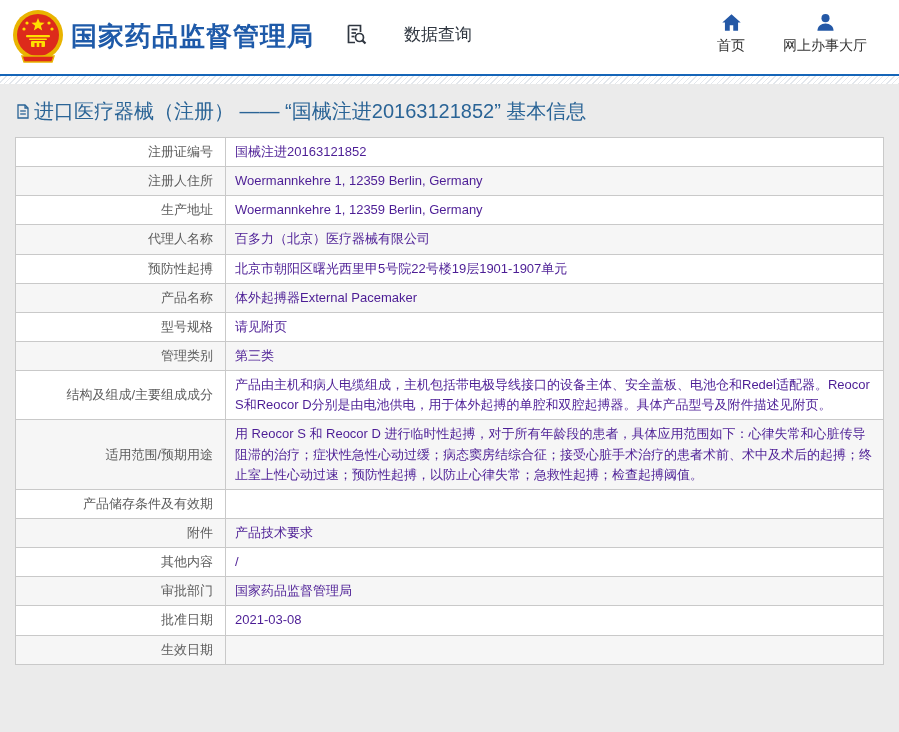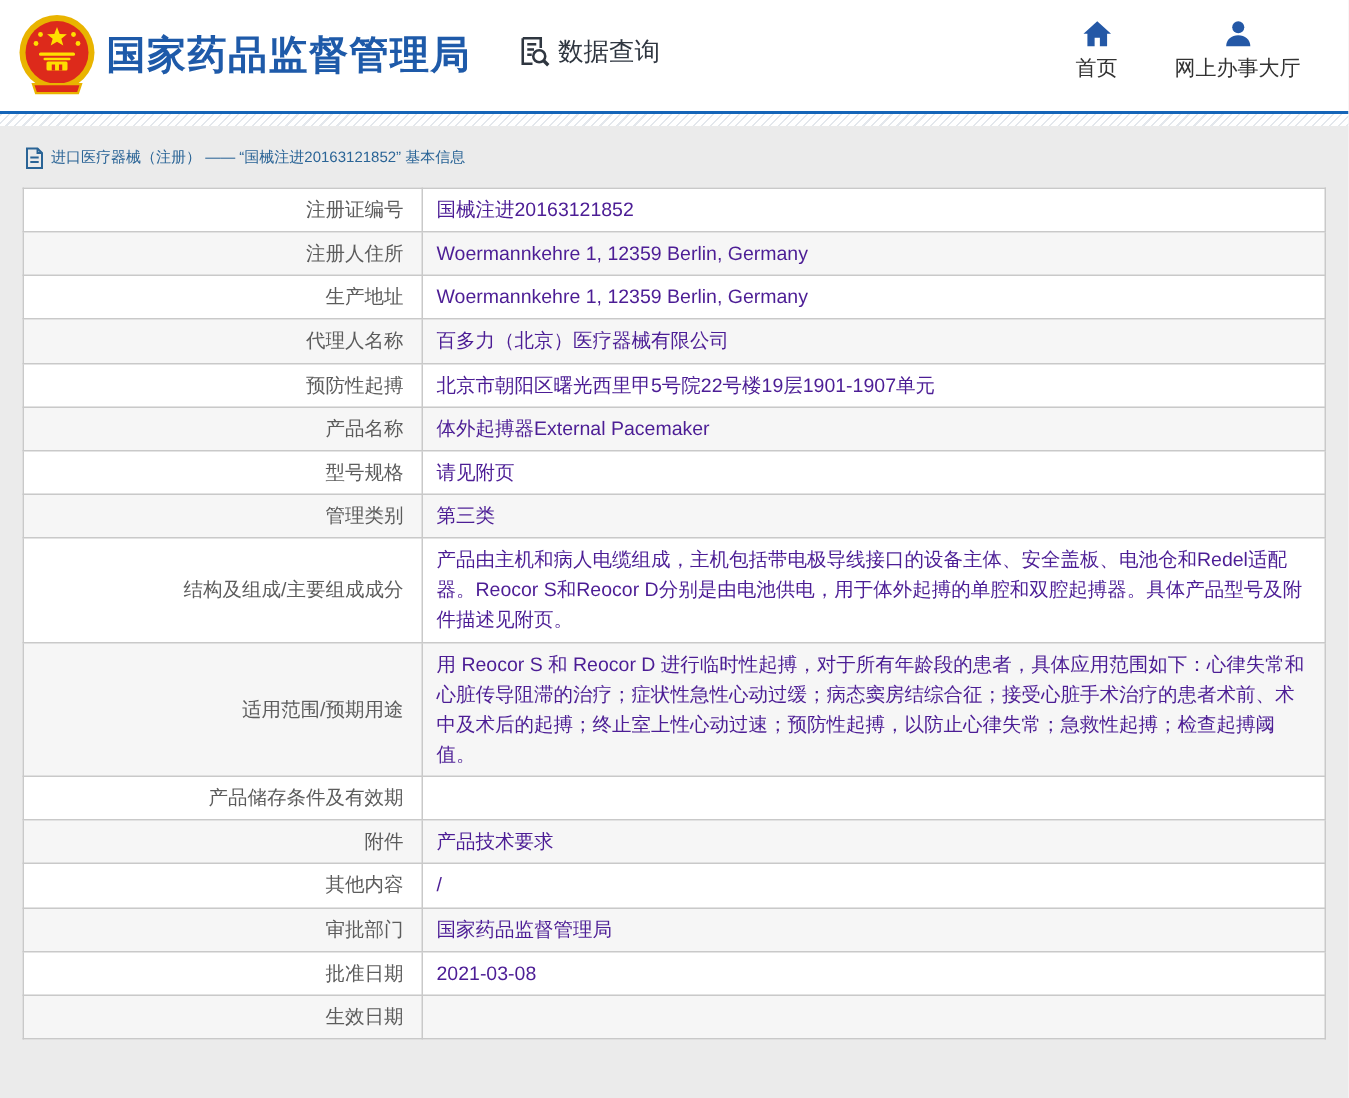--- a/index.html
+++ b/index.html
@@ -37,20 +37,21 @@
     font-size: 11.5px;
     color: #2e6cb5;
     margin-top: 2px;
   }
   .nav-query {
     display: flex;
     align-items: flex-end;
     margin-left: 30px;
     margin-top: -6px;
     cursor: pointer;
+    gap: 32px;
   }
   .nav-query .q-icon { width: 24px; height: 24px; margin-right: 4px; }
   .nav-query-label { font-size: 17px; color: #2f3640; }
   .header-right {
     position: absolute;
     right: 32px;
     top: 12px;
     display: flex;
     gap: 38px;
     font-family: Liberation Serif, serif;
@@ -73,44 +74,45 @@
   .hatch-strip {
     height: 8px;
     background: repeating-linear-gradient(135deg,
       #e3e7ec 0px, #e3e7ec 1px, #ffffff 1px, #ffffff 4px);
   }
 
   
   .main { background: #ebebeb; height: 648px; }
   .breadcrumb {
     display: flex;
+    align-items: center;
     padding: 14px 0 10px 16px;
     color: #2a6496;
-    font-size: 10px;
+    font-size: 20px;
   }
   .breadcrumb .bc-icon { width: 14px; height: 15px; margin-right: 4px; flex: 0 0 auto; }
 
   table.info {
     border-collapse: collapse;
     margin: 2px 15px 0 15px;
     width: 869px;
     background: #fff;
     table-layout: fixed;
   }
   table.info tr:nth-child(even) { background: #f6f6f6; }
   table.info tr:nth-child(odd)  { background: #ffffff; }
   table.info th, table.info td {
     border: 1px solid #c9c9c9;
     font-size: 13px;
     font-weight: normal;
     vertical-align: middle;
     line-height: 1.55;
   }
   table.info th {
-    width: 266px;
+    width: 210px;
     text-align: right;
     padding: 4px 12px 4px 6px;
     color: #5c5c5c;
     white-space: nowrap;
   }
   table.info td {
     text-align: left;
     padding: 4px 10px 4px 9px;
     color: #4c1d95;
     word-break: break-word;

